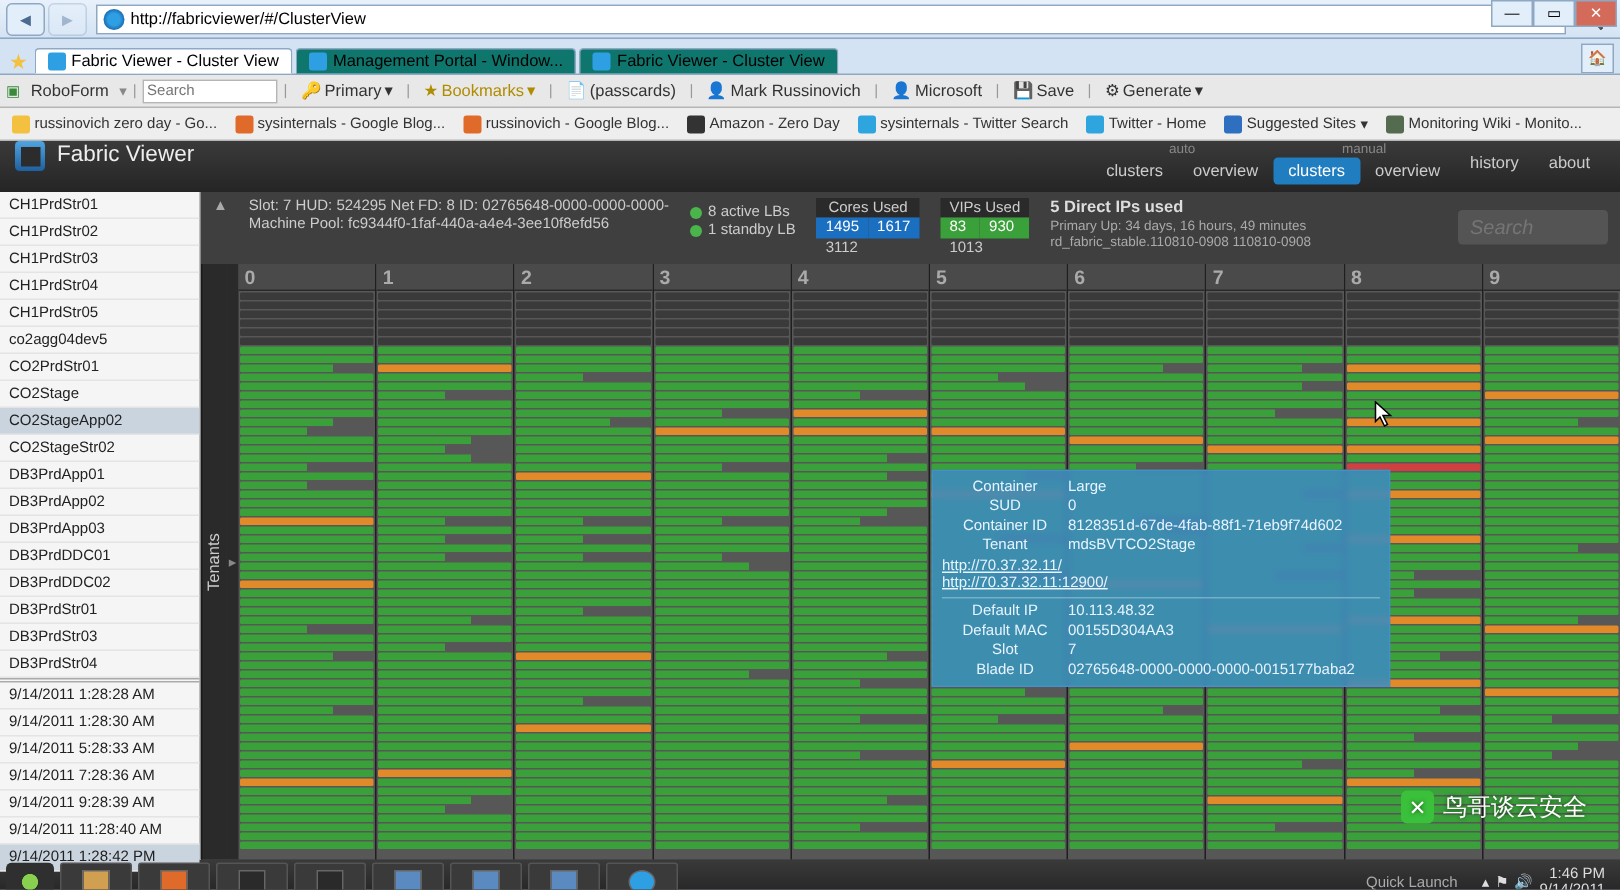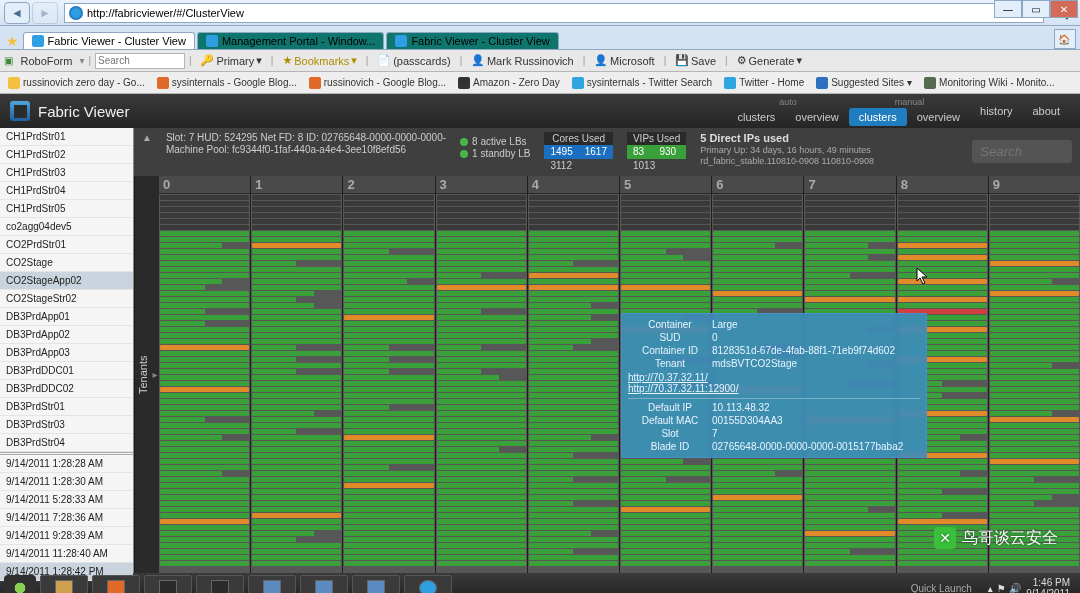--- a/index.html
+++ b/index.html
@@ -27,21 +27,21 @@
 .tb1 .item{padding:1px 5px;font-size:11px;display:flex;align-items:center;gap:2px;color:#333;}
 .tb1 input{border:1px solid #b5b5b5;height:16px;width:90px;font-size:10px;padding:0 2px;}
 .sep{color:#999;padding:0 2px;}
 
 
 .tb2{background:#eee;height:22px;display:flex;align-items:center;padding:0 4px;gap:4px;border-bottom:1px solid #b5b5b5;}
 .tb2 .fav{padding:1px 4px;font-size:10px;display:flex;align-items:center;gap:3px;color:#333;white-space:nowrap;}
 .tb2 .fav .ico{width:12px;height:12px;background:#f3c040;border-radius:2px;}
 
 
-.apphdr{background:linear-gradient(#3a3a3a,#252525);height:34px;display:flex;align-items:center;padding:0 10px;color:#ddd;}
+.apphdr{background:linear-gradient(#3a3a3a,#252525);height:34px;display:flex;align-items:flex-start;padding:0 10px;color:#ddd;}
 .apphdr .logo{width:20px;height:20px;background:linear-gradient(#4fa5e0,#1f5fa0);border-radius:3px;margin-right:8px;position:relative;}
 .apphdr .logo::after{content:"";position:absolute;inset:4px 3px 3px 4px;background:#2c2c2c;}
 .apphdr .title{font-size:15px;color:#eee;}
 .apphdr .nav{margin-left:auto;display:flex;gap:0;align-items:center;font-size:11px;}
 .apphdr .nav .grp{display:flex;flex-direction:column;align-items:center;gap:1px;}
 .apphdr .nav .grplbl{font-size:9px;color:#888;}
 .apphdr .nav .btns{display:flex;}
 .apphdr .nav a{padding:3px 10px;color:#ccc;text-decoration:none;}
 .apphdr .nav a.active{background:#1f7dc0;border-radius:3px;color:#fff;}
 

